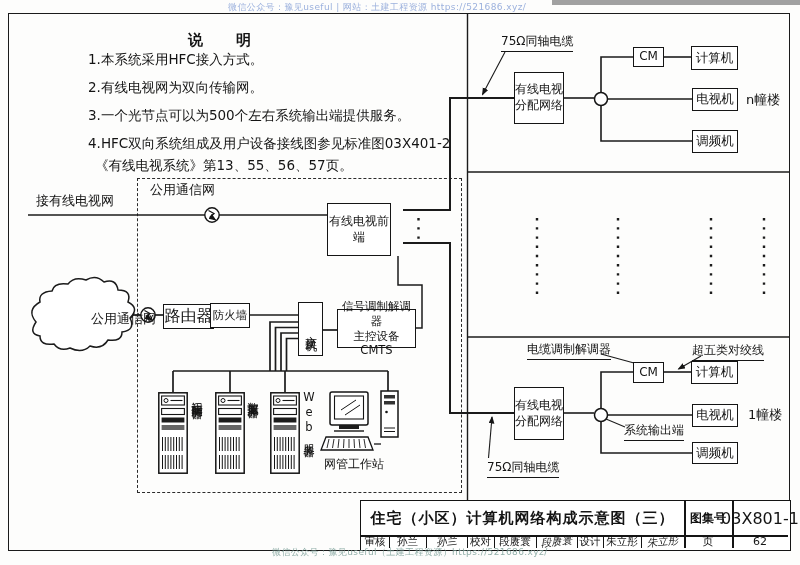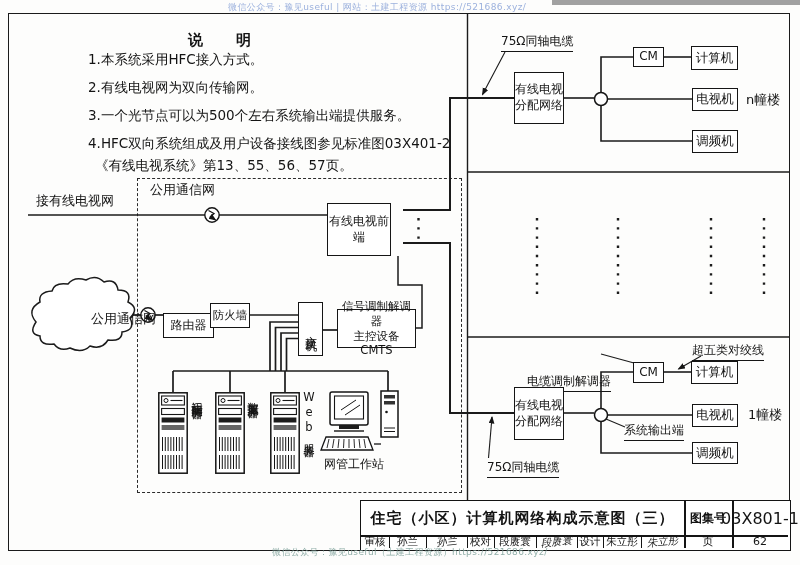--- a/index.html
+++ b/index.html
@@ -184,21 +184,21 @@
   <div class="lbl" style="left:88px;top:79px;font-size:13.5px;">2.有线电视网为双向传输网。</div>
   <div class="lbl" style="left:88px;top:107px;font-size:13.5px;">3.一个光节点可以为500个左右系统输出端提供服务。</div>
   <div class="lbl" style="left:88px;top:135px;font-size:13.5px;">4.HFC双向系统组成及用户设备接线图参见标准图03X401-2</div>
   <div class="lbl" style="left:95px;top:157px;font-size:13.5px;">《有线电视系统》第13、55、56、57页。</div>
 
   <div class="lbl" style="left:150px;top:181px;font-size:13px;">公用通信网</div>
   <div class="lbl" style="left:36px;top:192px;font-size:13px;">接有线电视网</div>
   <div class="box" style="left:327px;top:203px;width:64px;height:53px;font-size:12px;">有线电视前端</div>
 
   <div class="lbl" style="left:48px;top:310px;font-size:13px;margin-left:43px;">公用通信网</div>
-  <div class="box" style="left:163px;top:313px;width:51px;height:25px;font-size:12px;">路由器</div>
+  <div class="box" style="left:163px;top:304px;width:51px;height:25px;font-size:16px;">路由器</div>
   <div class="box" style="left:210px;top:303px;width:40px;height:25px;font-size:11.5px;">防火墙</div>
   <div class="box vtxt" style="left:298px;top:302px;width:25px;height:54px;font-size:12px;">交换机</div>
   <div class="box" style="left:337px;top:309px;width:79px;height:39px;font-size:11.5px;">
     <span>信号调制解调器</span>
     <span>主控设备CMTS</span>
   </div>
 
   <div class="lbl vtxt" style="left:189px;top:393px;height:95px;font-size:11.5px;letter-spacing:1px;">远程访问服务器</div>
   <div class="lbl vtxt" style="left:245px;top:393px;height:95px;font-size:11.5px;letter-spacing:1px;">数据库服务器</div>
   <div class="lbl vtxt" style="left:301px;top:390px;height:95px;font-size:11.5px;letter-spacing:1px;">Web服务器</div>
@@ -208,21 +208,21 @@
   <div class="box" style="left:514px;top:72px;width:50px;height:52px;font-size:12px;">
     <span>有线电视</span>
     <span>分配网络</span>
   </div>
   <div class="box" style="left:633px;top:47px;width:31px;height:20px;font-size:12px;">CM</div>
   <div class="box" style="left:691px;top:46px;width:47px;height:24px;font-size:12.5px;">计算机</div>
   <div class="box" style="left:692px;top:88px;width:46px;height:23px;font-size:12.5px;">电视机</div>
   <div class="box" style="left:692px;top:130px;width:46px;height:23px;font-size:12.5px;">调频机</div>
   <div class="lbl" style="left:746px;top:91px;font-size:13px;">n幢楼</div>
 
-  <div class="lbl u" style="left:527px;top:341px;font-size:12px;margin-top:32px;">电缆调制解调器</div>
+  <div class="lbl u" style="left:527px;top:341px;font-size:12px;">电缆调制解调器</div>
   <div class="lbl u" style="left:692px;top:342px;font-size:12px;font-family:Liberation Serif, serif;">超五类对绞线</div>
   <div class="box" style="left:633px;top:362px;width:31px;height:21px;font-size:12px;">CM</div>
   <div class="box" style="left:691px;top:361px;width:47px;height:23px;font-size:12.5px;">计算机</div>
   <div class="box" style="left:514px;top:387px;width:50px;height:53px;font-size:12px;">
     <span>有线电视</span>
     <span>分配网络</span>
   </div>
   <div class="box" style="left:692px;top:404px;width:46px;height:23px;font-size:12.5px;">电视机</div>
   <div class="lbl u" style="left:624px;top:422px;font-size:12px;">系统输出端</div>
   <div class="box" style="left:692px;top:442px;width:46px;height:22px;font-size:12.5px;">调频机</div>

